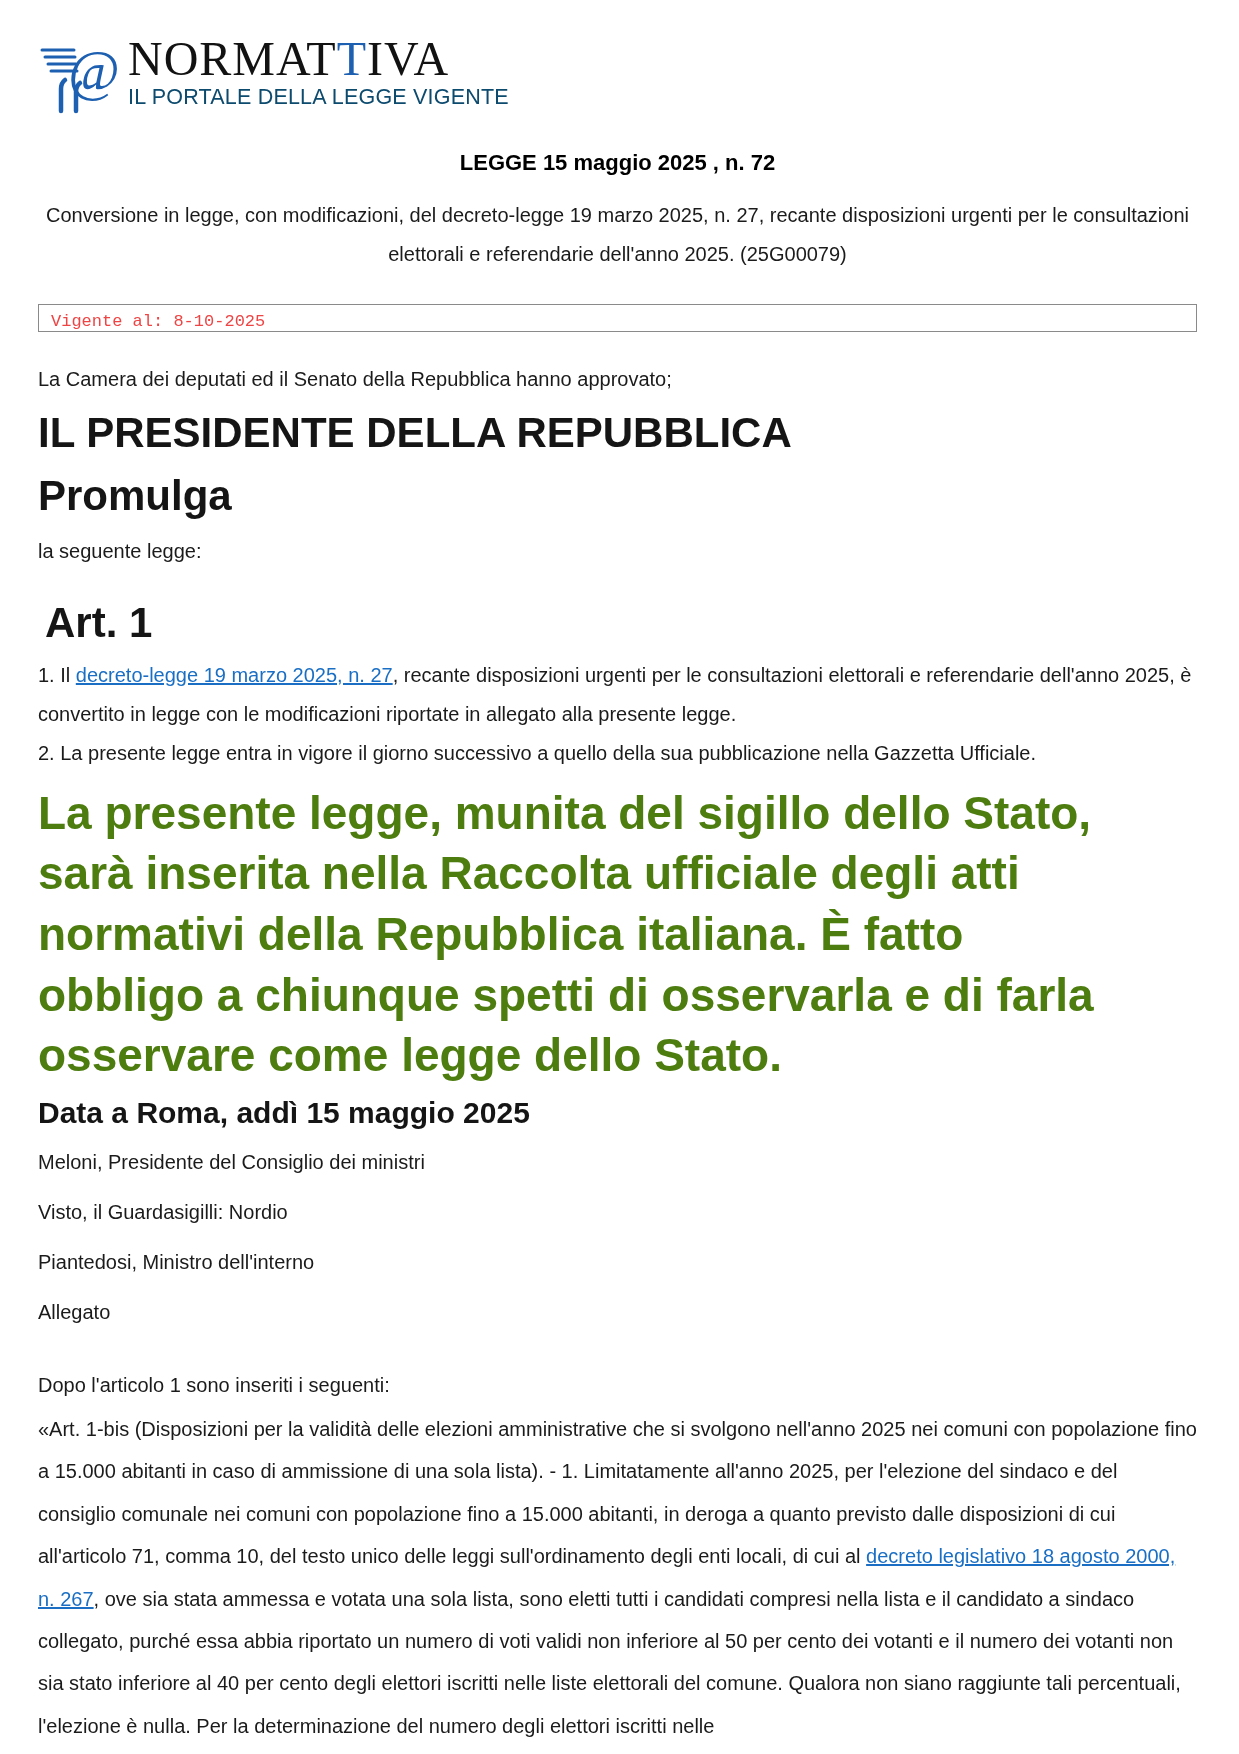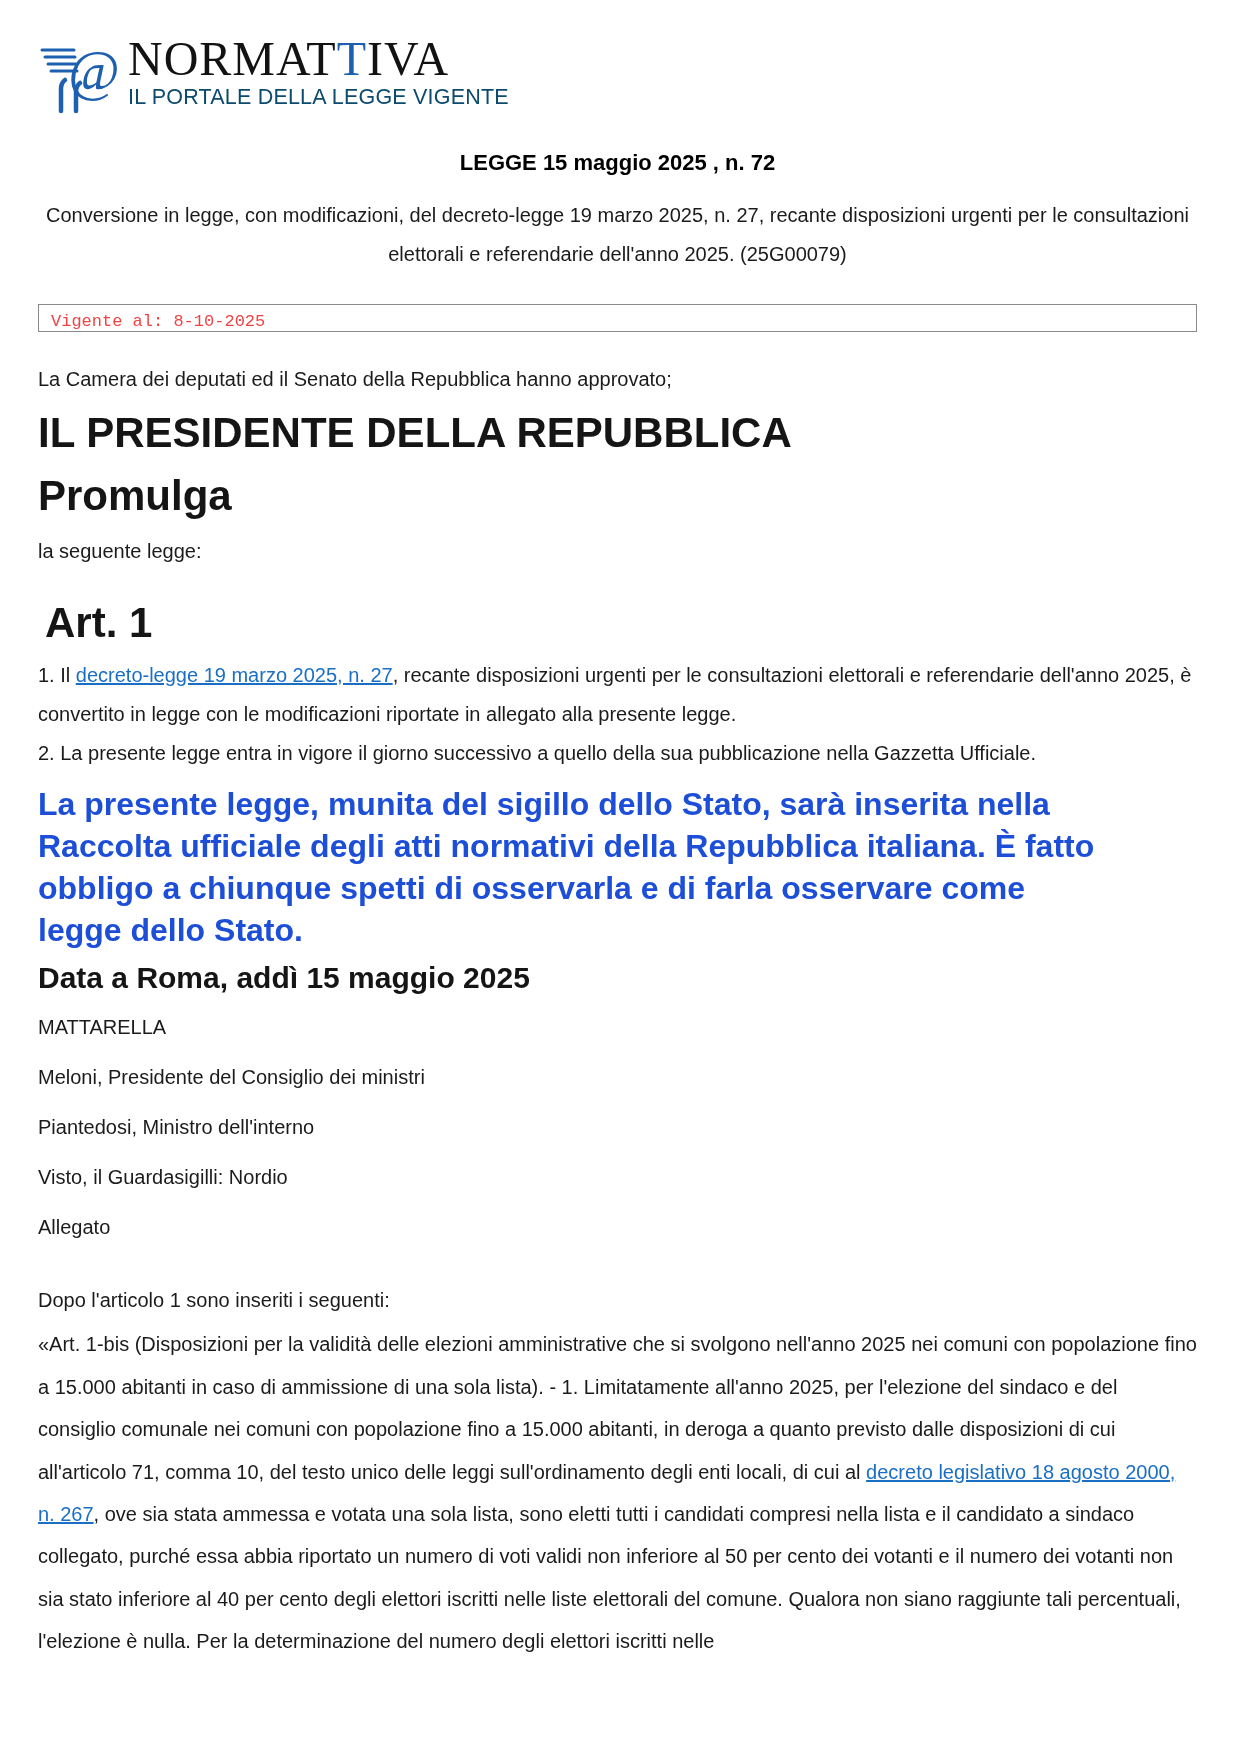--- a/index.html
+++ b/index.html
@@ -51,22 +51,22 @@
   h1.big{
     font-size:42px;line-height:1.25;margin:8px 0 10px 0;color:#151515;
     letter-spacing:0;
   }
   h1.art{margin:26px 0 6px 7px;}
   .promulga-sub{margin:6px 0 0 0;}
   .doc-link{
     color:var(--link-blue);text-decoration:underline;cursor:pointer;
   }
   .seal{
-    font-size:32px;font-weight:bold;line-height:1.32;
-    max-width:1075px;margin:10px 0 6px 0;color:#1d4ed8;
+    font-size:46px;font-weight:bold;line-height:1.32;
+    max-width:1075px;margin:10px 0 6px 0;color:#4d7c0f;
   }
   .date-line{font-size:30px;font-weight:bold;margin:10px 0 20px 0;color:#151515;}
   .signature{font-size:20px;line-height:1.2;margin:0 0 26px 0;}
 
   
   .annex-heading{
     font-size:20px;line-height:1.4;margin:40px 0 0 0;letter-spacing:.1px;
   }
   .annex-intro{font-size:20px;line-height:1.5;margin:46px 0 0 0;}
   .annex-par{font-size:20px;line-height:2.12;margin:8px 0 0 0;}
@@ -115,24 +115,23 @@
   <h1 class="big art">Art. 1</h1>
 
   <p class="body-par"><span>1. Il </span><a class="doc-link">decreto-legge 19 marzo 2025, n. 27</a><span>, recante disposizioni urgenti per le consultazioni elettorali e referendarie dell'anno 2025, è convertito in legge con le modificazioni riportate in allegato alla presente legge.</span></p>
 
   <p class="body-par">2. La presente legge entra in vigore il giorno successivo a quello della sua pubblicazione nella Gazzetta Ufficiale.</p>
 
   <div class="seal">La presente legge, munita del sigillo dello Stato, sarà inserita nella Raccolta ufficiale degli atti normativi della Repubblica italiana. È fatto obbligo a chiunque spetti di osservarla e di farla osservare come legge dello Stato.</div>
 
   <div class="date-line">Data a Roma, addì 15 maggio 2025</div>
 
-  <p class="signature">MATTARELLA</p>
   <p class="signature">Meloni, Presidente del Consiglio dei ministri</p>
+  <p class="signature">Visto, il Guardasigilli: Nordio</p>
   <p class="signature">Piantedosi, Ministro dell'interno</p>
-  <p class="signature">Visto, il Guardasigilli: Nordio</p>
   <p class="signature">Allegato</p>
 
 
   <p class="annex-intro">Dopo l'articolo 1 sono inseriti i seguenti:</p>
 
   <p class="annex-par"><span>«Art. 1-bis (Disposizioni per la validità delle elezioni amministrative che si svolgono nell'anno 2025 nei comuni con popolazione fino a 15.000 abitanti in caso di ammissione di una sola lista). - 1. Limitatamente all'anno 2025, per l'elezione del sindaco e del consiglio comunale nei comuni con popolazione fino a 15.000 abitanti, in deroga a quanto previsto dalle disposizioni di cui all'articolo 71, comma 10, del testo unico delle leggi sull'ordinamento degli enti locali, di cui al </span><a class="doc-link">decreto legislativo 18 agosto 2000, n. 267</a><span>, ove sia stata ammessa e votata una sola lista, sono eletti tutti i candidati compresi nella lista e il candidato a sindaco collegato, purché essa abbia riportato un numero di voti validi non inferiore al 50 per cento dei votanti e il numero dei votanti non sia stato inferiore al 40 per cento degli elettori iscritti nelle liste elettorali del comune. Qualora non siano raggiunte tali percentuali, l'elezione è nulla. Per la determinazione del numero degli elettori iscritti nelle</span></p>
 
 </div>
 
 </body></html>

